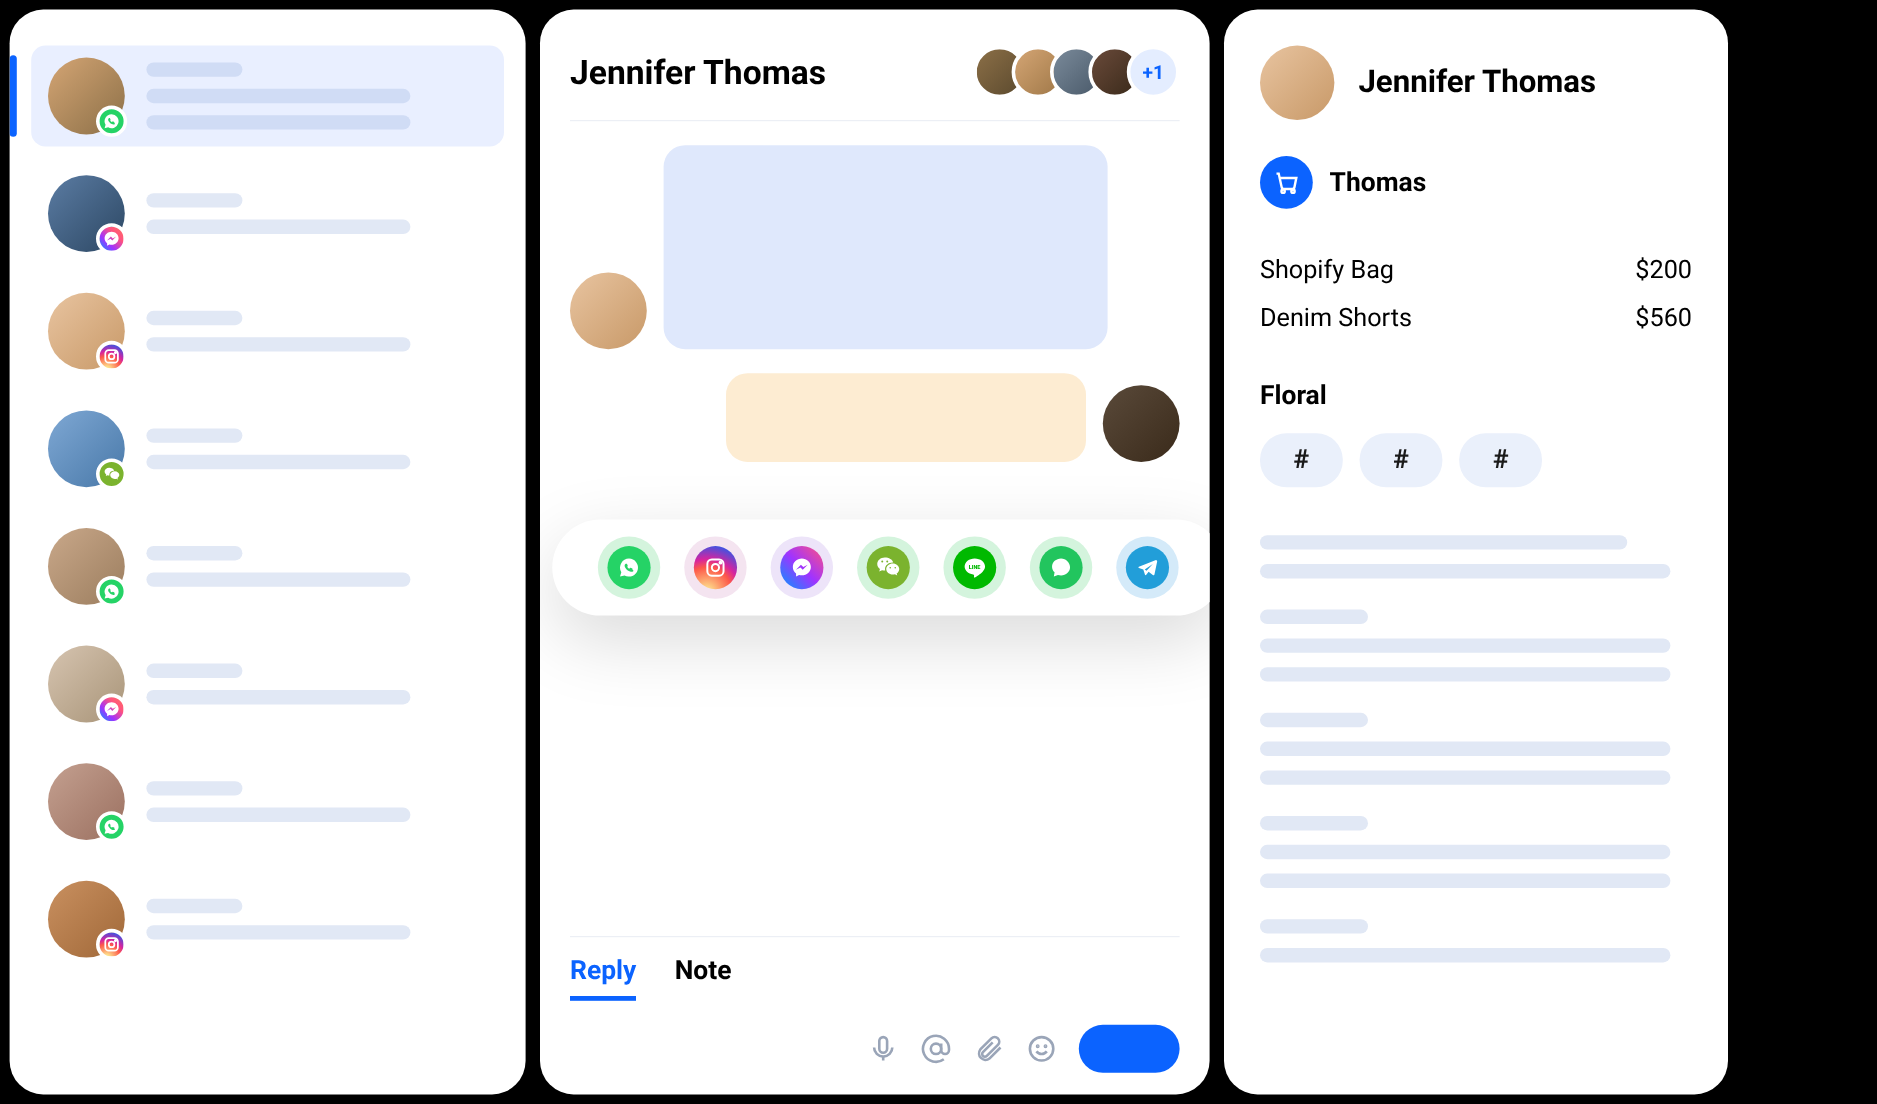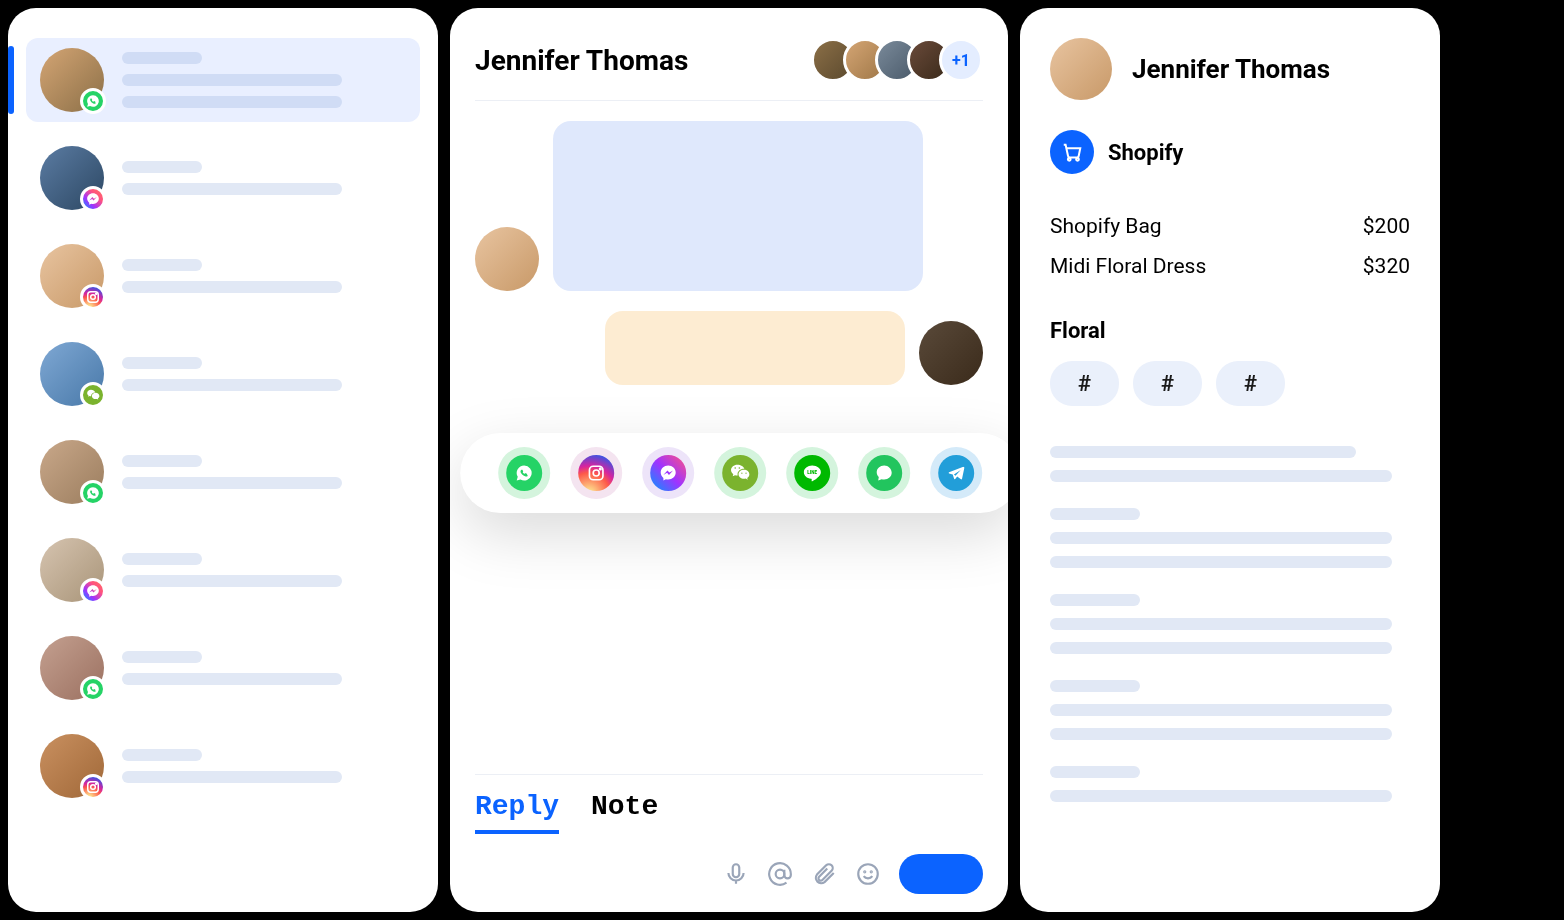--- a/index.html
+++ b/index.html
@@ -92,21 +92,21 @@
     .ch-whatsapp-bg{background:#d4f4dd;} .ch-instagram-bg{background:#f4e4f0;} .ch-messenger-bg{background:#ede4f9;}
     .ch-wechat-bg{background:#d4f4dd;} .ch-line-bg{background:#d4f4dd;} .ch-sms-bg{background:#d4f4dd;} .ch-telegram-bg{background:#d4eaf9;}
     .ch-inner{width:36px;height:36px;border-radius:50%;display:flex;align-items:center;justify-content:center;}
     .ch-whatsapp{background:#25D366;} .ch-instagram{background:radial-gradient(circle at 30% 107%,#fdf497 0%,#fd5949 45%,#d6249f 60%,#285AEB 90%);}
     .ch-messenger{background:linear-gradient(45deg,#0099ff,#a033ff,#ff5280);} .ch-wechat{background:#7BB32E;}
     .ch-line{background:#00B900;} .ch-sms{background:#22c55e;} .ch-telegram{background:#229ED9;}
 
     .chat-footer { }
     .divider { height: 1px; background: #eceff5; margin-bottom: 16px; }
     .tabs { display: flex; gap: 32px; margin-bottom: 20px; }
-    .tab { font-size: 28px; font-weight: 700; cursor: pointer; padding-bottom: 8px; font-family: Liberation Mono, monospace; }
+    .tab { font-size: 22px; font-weight: 700; cursor: pointer; padding-bottom: 8px; }
     .tab.active { color: #0b63ff; border-bottom: 4px solid #0b63ff; }
     .compose-row { display: flex; align-items: center; justify-content: flex-end; gap: 18px; }
     .compose-icon { width: 26px; height: 26px; color: #9aa5b8; cursor: pointer; }
     .send-btn { width: 84px; height: 40px; background: #0b63ff; border-radius: 22px; cursor: pointer; }
 
     
     .detail-header { display: flex; align-items: center; gap: 20px; margin-bottom: 30px; }
     .detail-avatar { width: 62px; height: 62px; border-radius: 50%; background: linear-gradient(135deg,#e8c4a0,#c89968); }
     .detail-name { font-size: 26px; font-weight: 700; }
     .quick-actions { display: flex; gap: 40px; margin-bottom: 40px; }
@@ -366,31 +366,31 @@
   </div>
   <div class="quick-actions">
     <div class="qa">
       <div class="qa-icon">
           <svg width="22" height="22" viewBox="0 0 24 24" fill="none" stroke="#fff" stroke-width="2.2">
             <circle cx="9" cy="20" r="1.5"></circle>
             <circle cx="18" cy="20" r="1.5"></circle>
             <path d="M3 4h2l2.7 12.4a2 2 0 0 0 2 1.6h7.6a2 2 0 0 0 2-1.6L21 8H6"></path>
           </svg>
         </div>
-      <div class="qa-label">Shopify</div>
+      <div class="qa-label">Thomas</div>
     </div>
   </div>
   <div class="products" id="products">
       <div class="product-row">
         <span>Shopify Bag</span>
         <span>$200</span>
       </div>
       <div class="product-row">
-        <span>Midi Floral Dress</span>
-        <span>$320</span>
+        <span>Denim Shorts</span>
+        <span>$560</span>
       </div>
     </div>
   <div class="section-title">Floral</div>
   <div class="tags" id="tags">
       <div class="tag">#</div>
       <div class="tag">#</div>
       <div class="tag">#</div>
     </div>
   <div class="skel-block">
     <div class="skel" style="width:85%"></div>

